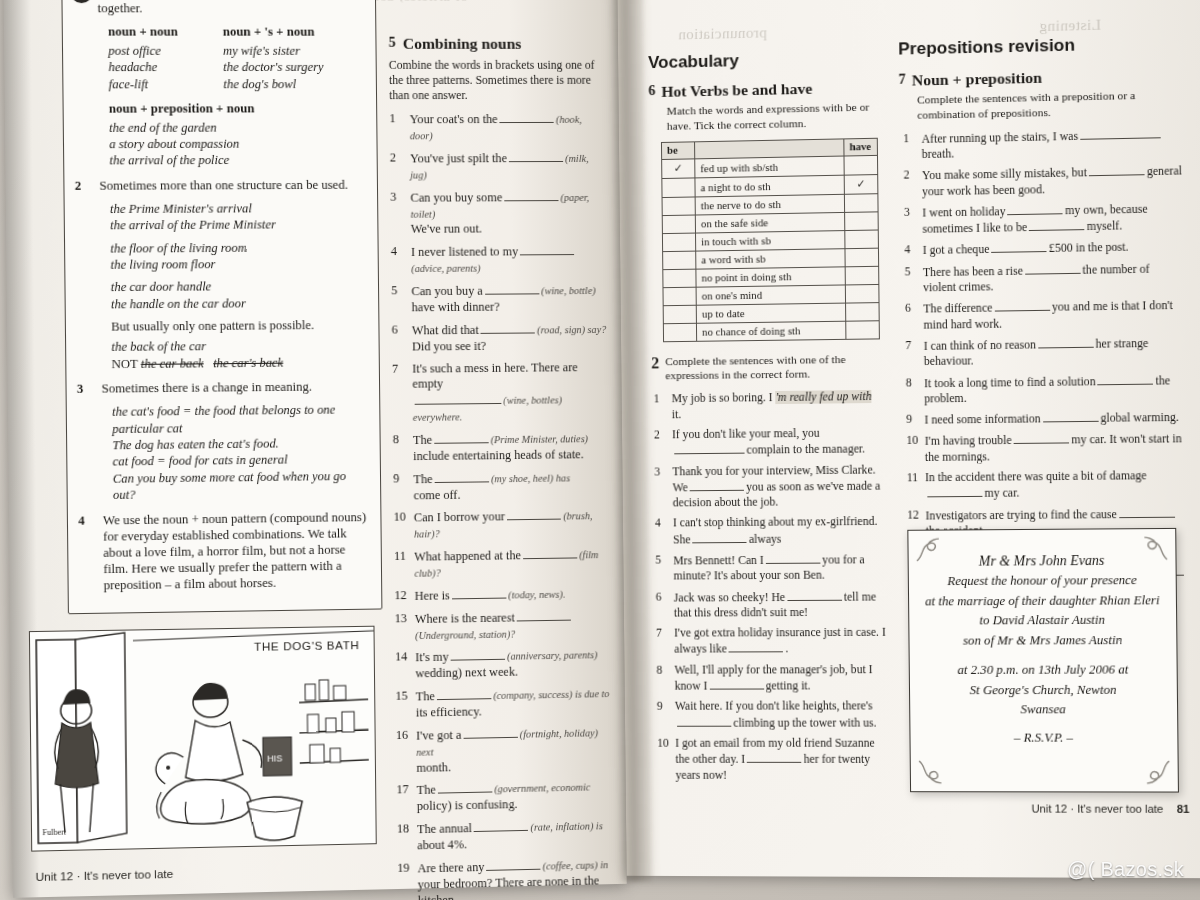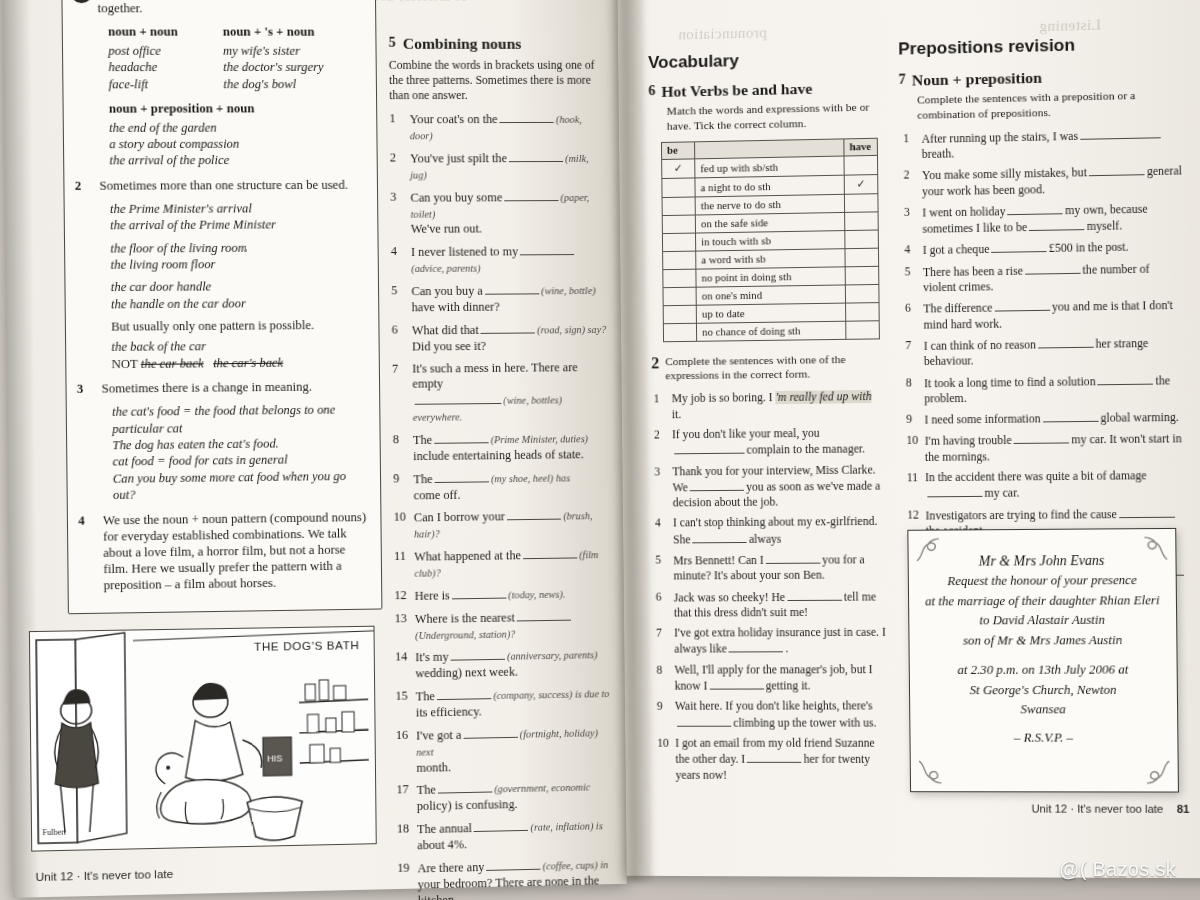--- a/index.html
+++ b/index.html
@@ -107,21 +107,21 @@
   .invite{
     position:absolute;left:282px;top:556px;width:262px;height:260px;
     border:1.6px double #3c3934;background:#fcfbf8;
     box-shadow:2px 3px 8px rgba(0,0,0,.22);
     text-align:center;font-family:"Liberation Serif",serif;font-style:italic;
     padding:14px 10px;box-sizing:border-box;font-size:12.6px;line-height:1.55;color:#1b1916;
   }
   .invite .big{font-size:13.6px;}
   .corner{position:absolute;width:26px;height:26px;opacity:.75;}
   .watermark{
-    position:absolute;right:24px;top:858px;
+    position:absolute;right:16px;top:858px;
     font-family:"Liberation Sans",sans-serif;font-size:20px;color:rgba(255,255,255,.92);
     text-shadow:0 1px 2px rgba(0,0,0,.45);letter-spacing:.3px;
   }
   .sec-row{display:flex;gap:6px;align-items:flex-start;}
   .sec-num{font-weight:700;font-size:14px;}
   .q-r{position:relative;padding-left:18px;margin-bottom:5px;font-size:11.6px;line-height:1.32;}
   .q-r .n{position:absolute;left:0;top:0;}
   .hl{background:#ded9cf;}
 </style>
 </head>

